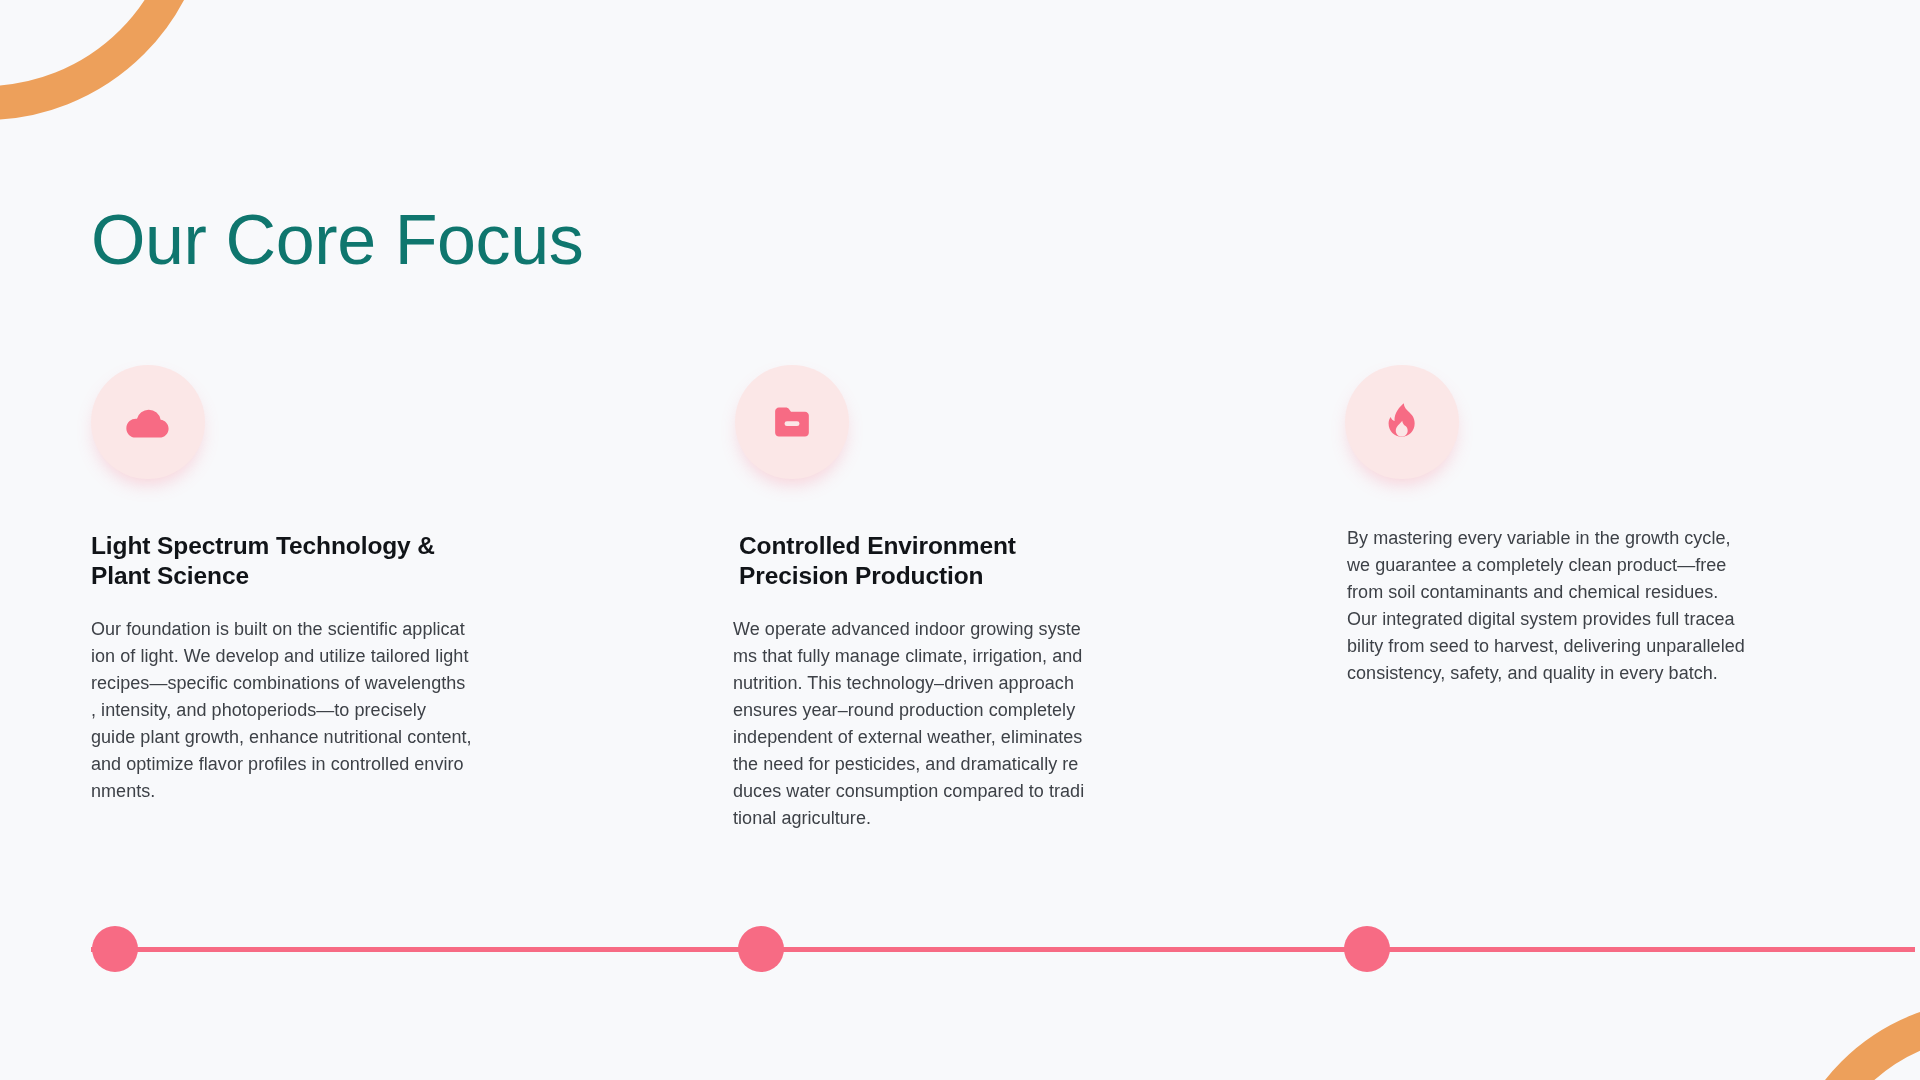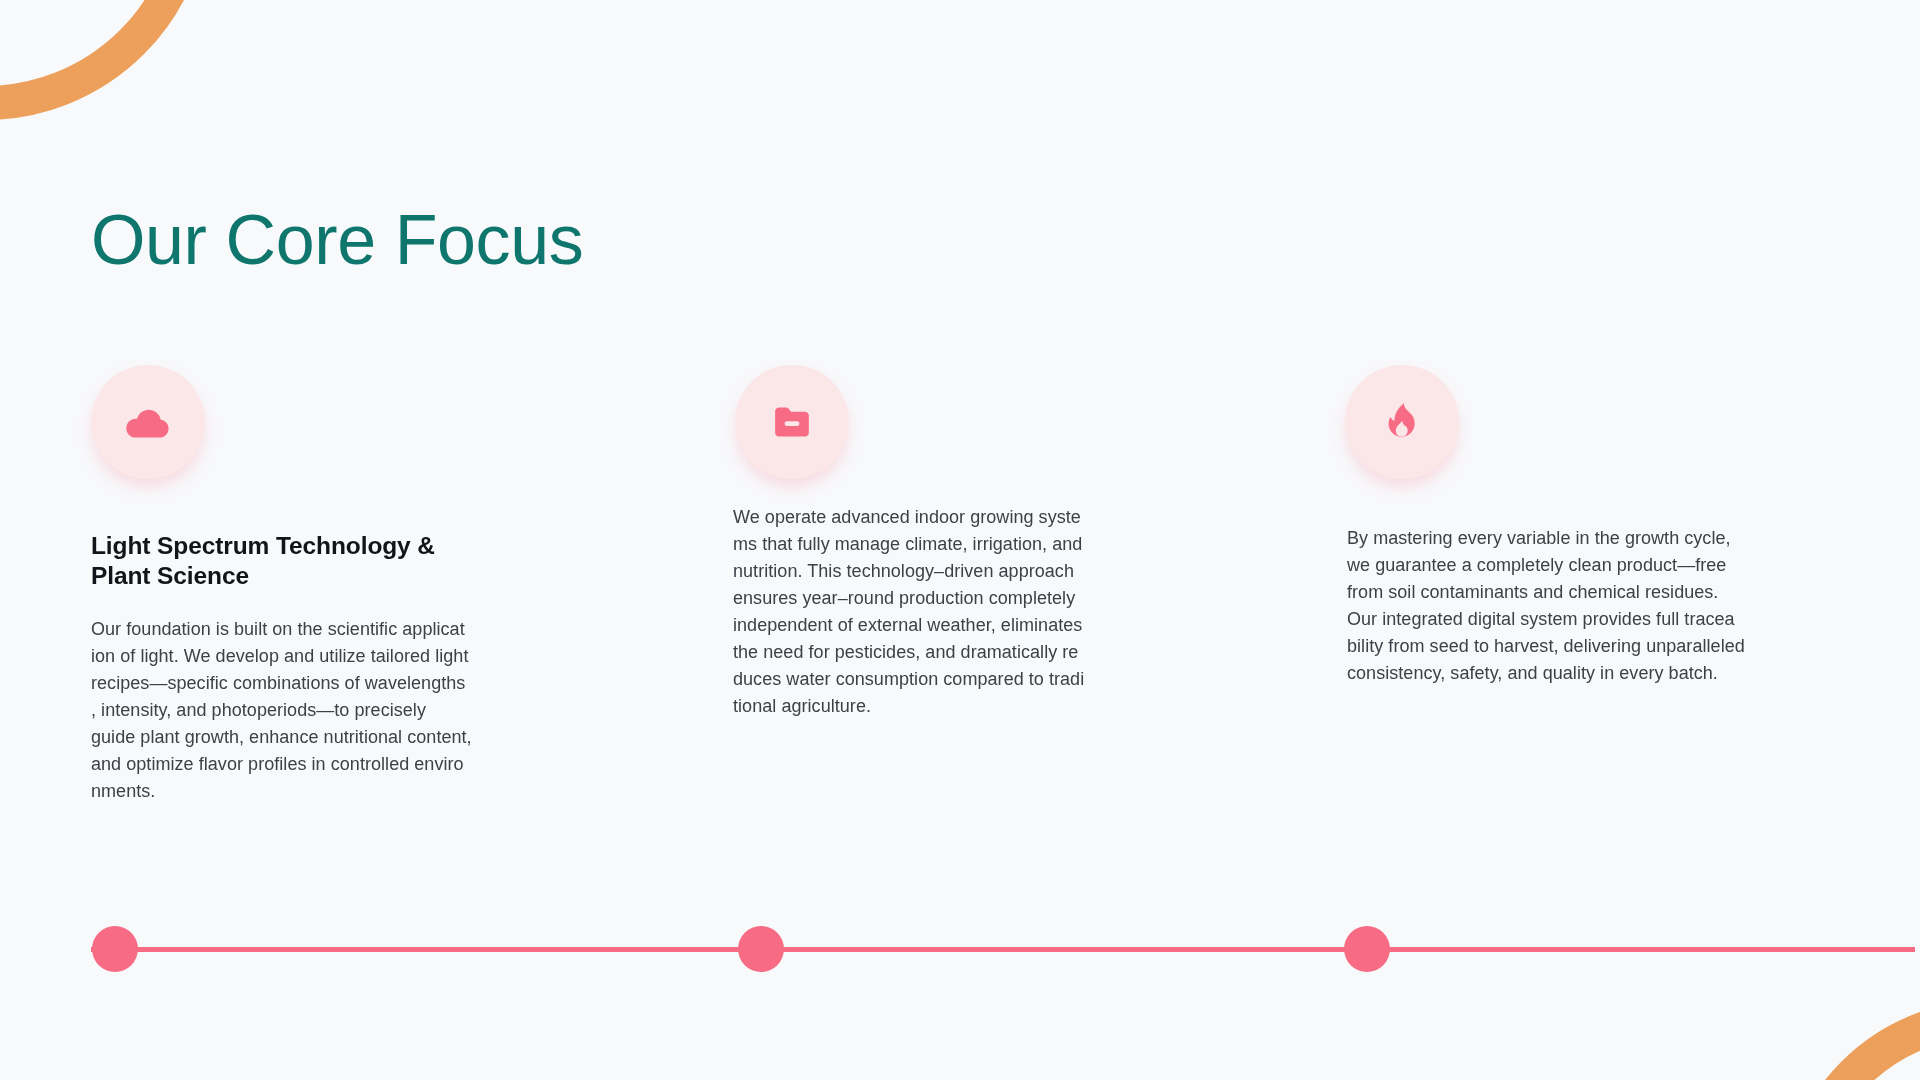--- a/index.html
+++ b/index.html
@@ -178,20 +178,22 @@
 
   <div class="column c1">
     <div class="icon-badge">
       <span>
         <svg width="46" height="46" viewBox="0 0 24 24" aria-hidden="true">
           <path fill="#f76b84" d="M3.2 6.4c0-1.1.9-2 2-2h3.6c.62 0 1.2.28 1.58.77l1.1 1.43h7.3c1.1 0 2 .9 2 2v9c0 1.1-.9 2-2 2H5.2c-1.1 0-2-.9-2-2V6.4z"></path>
           <rect x="8.1" y="11.6" width="7.8" height="2.5" rx="1.25" fill="#fbe7e7"></rect>
         </svg>
       </span>
     </div>
+    <h2 class="card-heading">Controlled Environment
+Precision Production</h2>
     <p class="card-body">We operate advanced indoor growing syste
 ms that fully manage climate, irrigation, and
  nutrition. This technology–driven approach
 ensures year–round production completely
 independent of external weather, eliminates
 the need for pesticides, and dramatically re
 duces water consumption compared to tradi
 tional agriculture.</p>
   </div>
 

